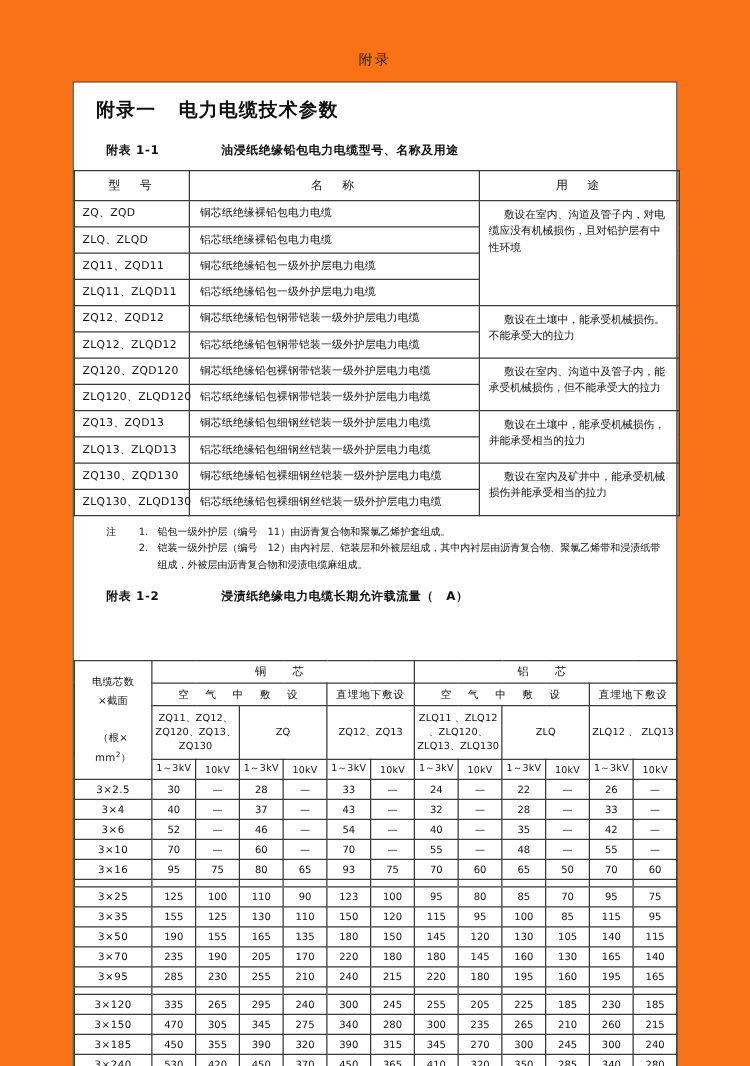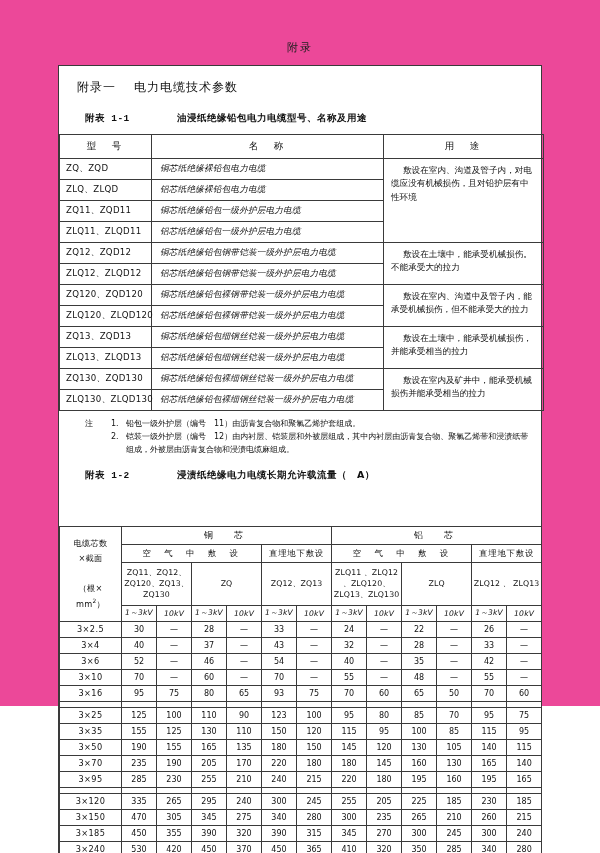--- a/index.html
+++ b/index.html
@@ -10,61 +10,60 @@
   body {
     width: 600px;
     height: 853px;
     font-family: "DejaVu Sans", "Liberation Sans", sans-serif;
     color: #1a1a1a;
     position: relative;
     overflow: hidden;
   }
   .page {
     width: 600px;
-    height: 706px;
+    height: 853px;
     box-sizing: border-box;
     padding: 0;
     position: relative;
-    background: #ec4899;
+    background: #f97316;
   }
   .doc-header {
     text-align: center;
     font-size: 11px;
     letter-spacing: 2px;
     padding-top: 40px;
     padding-bottom: 10px;
     color: #202020;
   }
   .frame {
     margin: 0 58px;
     border: 1px solid #3a3a3a;
     background: #fff;
   }
   
   .appendix-title {
-    font-size: 12px;
-    font-weight: normal;
+    font-size: 15px;
+    font-weight: bold;
     letter-spacing: 1px;
     padding: 13px 0 12px 18px;
     color: #111;
   }
   .appendix-title .gap { display: inline-block; width: 18px; }
   .table-caption {
     font-size: 9.5px;
     font-weight: bold;
     padding: 4px 0 9px 0;
     display: flex;
     color: #111;
   }
   .table-caption .cap-no {
     width: 118px;
     padding-left: 26px;
     box-sizing: border-box;
     letter-spacing: 0.5px;
-    font-family: Liberation Mono, monospace;
   }
   .table-caption .cap-text {
     letter-spacing: 0.5px;
   }
   
   table {
     border-collapse: collapse;
     width: 100%;
     table-layout: fixed;
   }
@@ -84,21 +83,20 @@
     border-bottom: 1px solid #3a3a3a;
   }
   .t11 td.c-model {
     padding: 4px 16px 4px 6px;
     letter-spacing: 0.3px;
     white-space: nowrap;
   }
   .t11 td.c-name {
     padding: 4px 0 4px 8px;
     letter-spacing: 0.2px;
-    font-style: italic;
   }
   .t11 td.c-use {
     padding: 5px 7px 5px 7px;
     line-height: 1.55;
     vertical-align: top;
     text-indent: 12px;
   }
   .t11 col.w-model { width: 92px; }
   .t11 col.w-name  { width: 232px; }
   .t11 col.w-use   { width: 160px; }
@@ -138,21 +136,20 @@
   .t12 td.types {
     font-size: 7.8px;
     line-height: 1.45;
     padding: 4px 1px;
     letter-spacing: 0.1px;
   }
   .t12 td.kv {
     font-size: 7.6px;
     padding: 2.5px 0;
     letter-spacing: 0.2px;
-    font-style: italic;
   }
   .t12 td.rowhdr {
     font-size: 8.2px;
     padding: 2.5px 0;
     letter-spacing: 0.4px;
   }
   .t12 td.val { font-size: 8px; padding: 2.6px 0; }
   .t12 td.spacer { height: 5px; border-left: 1px solid #3a3a3a; border-right: 1px solid #3a3a3a; border-top: none; border-bottom: none; padding: 0; }
   .t12 td.corner {
     font-size: 8.2px;

